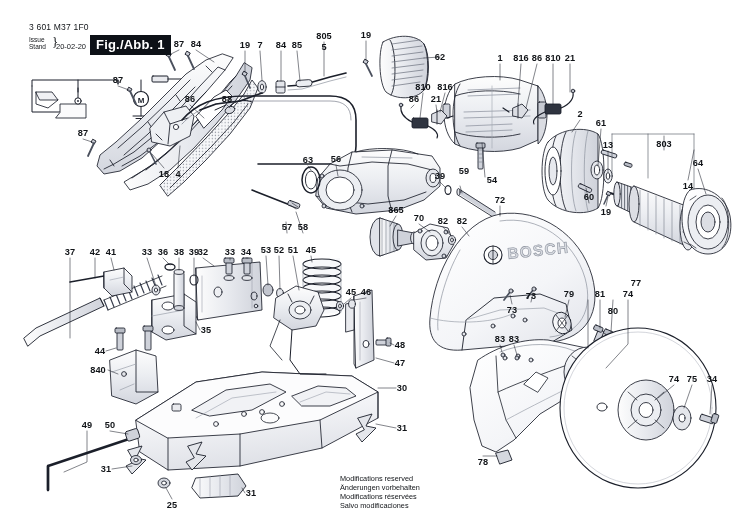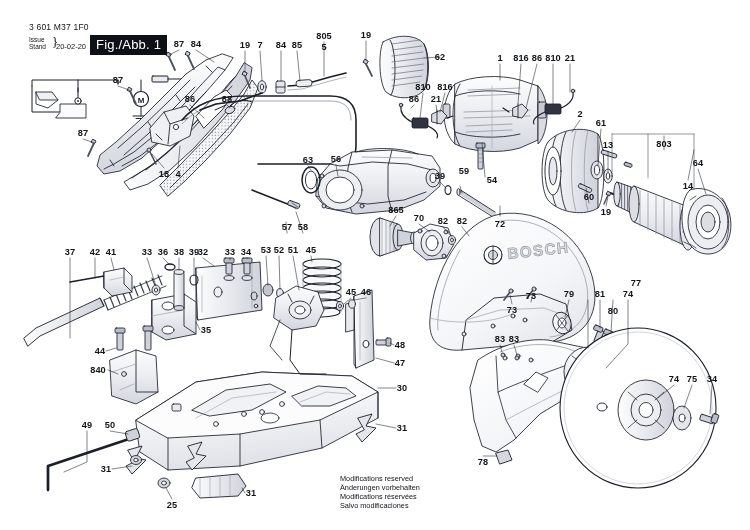--- a/index.html
+++ b/index.html
@@ -58,21 +58,21 @@
     top: 42px;
     font-size: 7.5px;
   }
   #fig-badge {
     position: absolute;
     left: 90px;
     top: 35px;
     background: #0d1117;
     color: #ffffff;
     font-size: 13px;
-    font-weight: normal;
+    font-weight: bold;
     padding: 2px 6px 3px 6px;
     letter-spacing: 0.2px;
     line-height: 15px;
   }
   #footnote {
     position: absolute;
     left: 340px;
     top: 474px;
     font-size: 7.3px;
     line-height: 9px;
@@ -784,21 +784,21 @@
       <div class="lbl" style="left: 688px; top: 186px;">14</div>
       <div class="lbl" style="left: 164px; top: 174px;">18</div>
       <div class="lbl" style="left: 178px; top: 174px;">4</div>
       <div class="lbl" style="left: 308px; top: 160px;">63</div>
       <div class="lbl" style="left: 336px; top: 159px;">56</div>
       <div class="lbl" style="left: 440px; top: 176px;">39</div>
       <div class="lbl" style="left: 464px; top: 171px;">59</div>
       <div class="lbl" style="left: 460px; top: 180px; margin-left: 32px;">54</div>
       <div class="lbl" style="left: 589px; top: 197px;">60</div>
       <div class="lbl" style="left: 606px; top: 212px;">19</div>
-      <div class="lbl" style="left: 500px; top: 200px; margin-top: 24px;">72</div>
+      <div class="lbl" style="left: 500px; top: 200px;">72</div>
       <div class="lbl" style="left: 396px; top: 210px;">865</div>
       <div class="lbl" style="left: 419px; top: 218px;">70</div>
       <div class="lbl" style="left: 443px; top: 221px;">82</div>
       <div class="lbl" style="left: 462px; top: 221px;">82</div>
       <div class="lbl" style="left: 287px; top: 227px;">57</div>
       <div class="lbl" style="left: 303px; top: 227px;">58</div>
       <div class="lbl" style="left: 70px; top: 252px;">37</div>
       <div class="lbl" style="left: 95px; top: 252px;">42</div>
       <div class="lbl" style="left: 111px; top: 252px;">41</div>
       <div class="lbl" style="left: 147px; top: 252px;">33</div>

